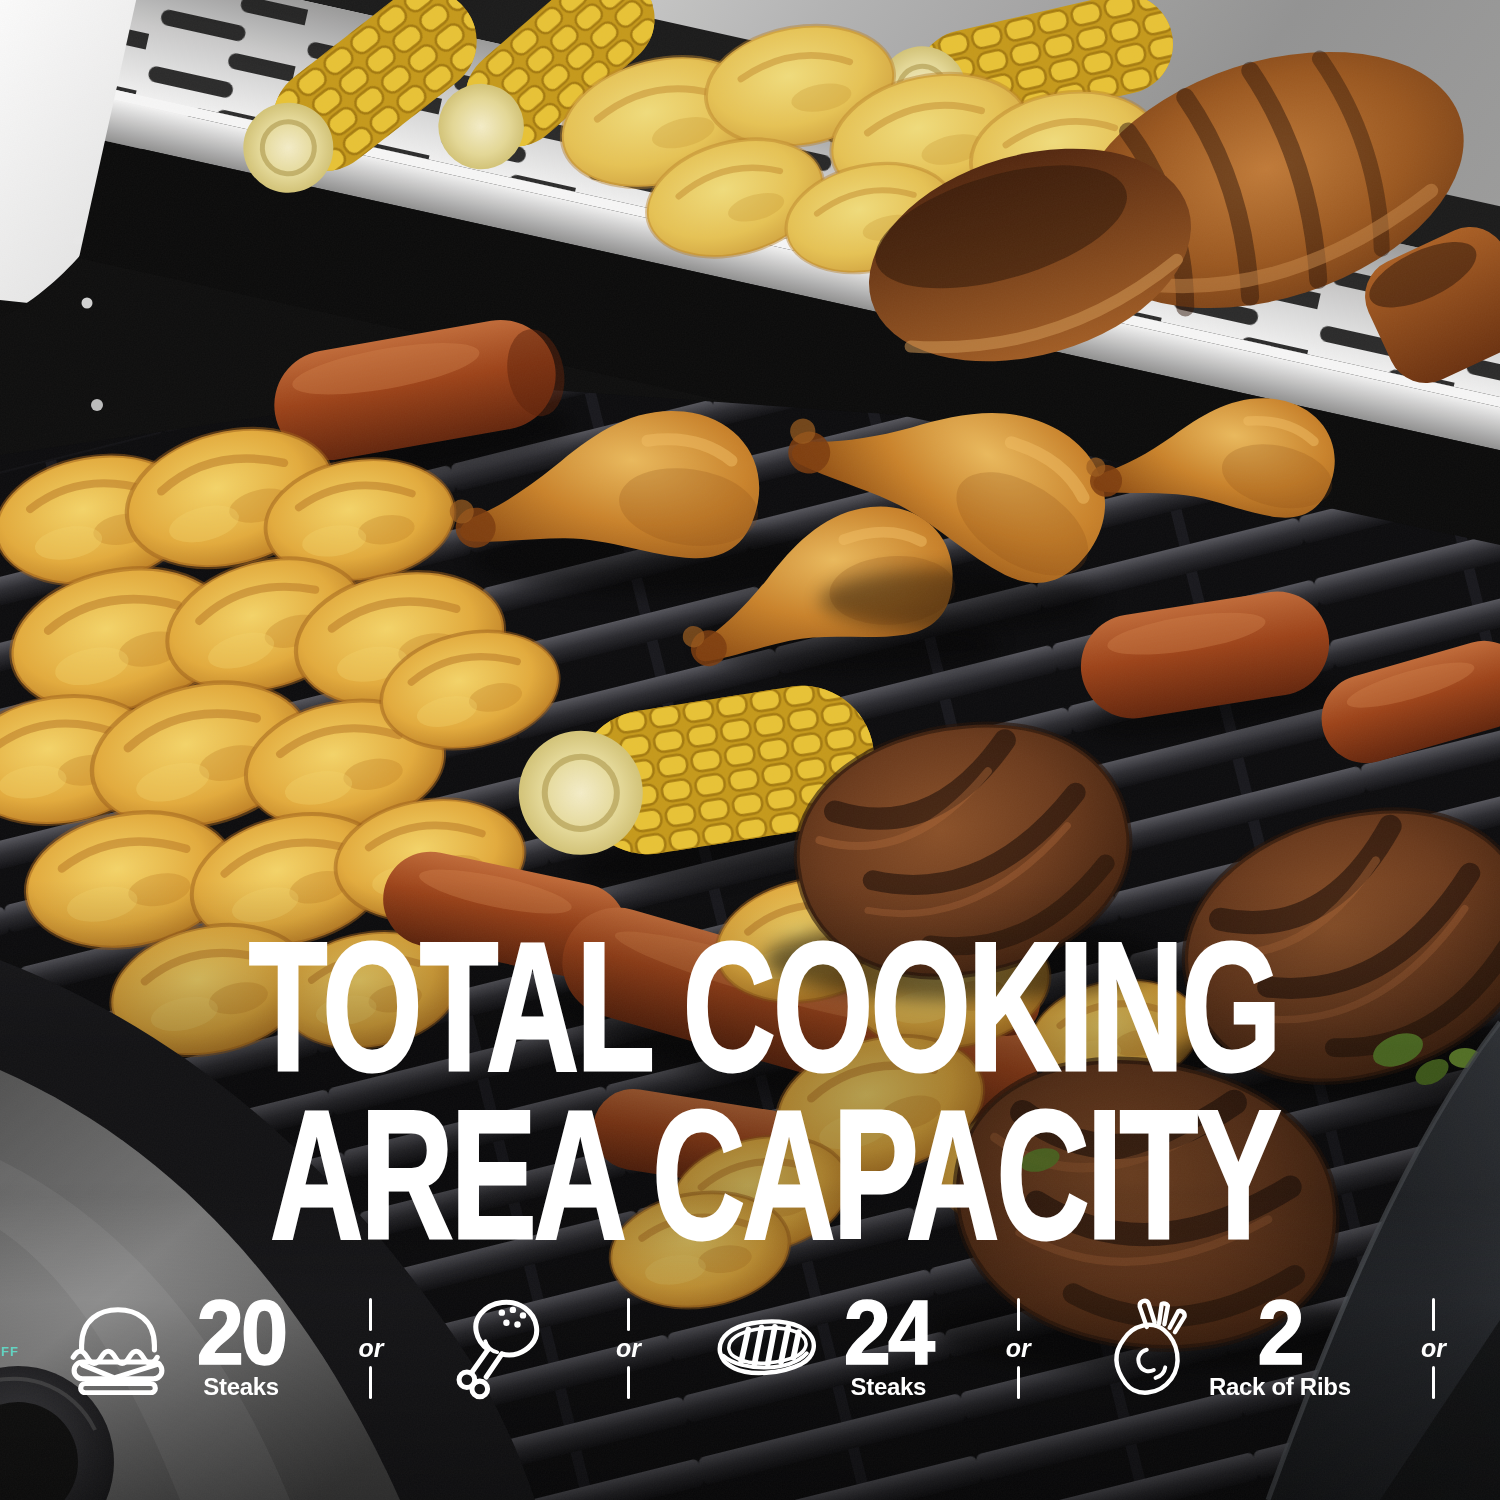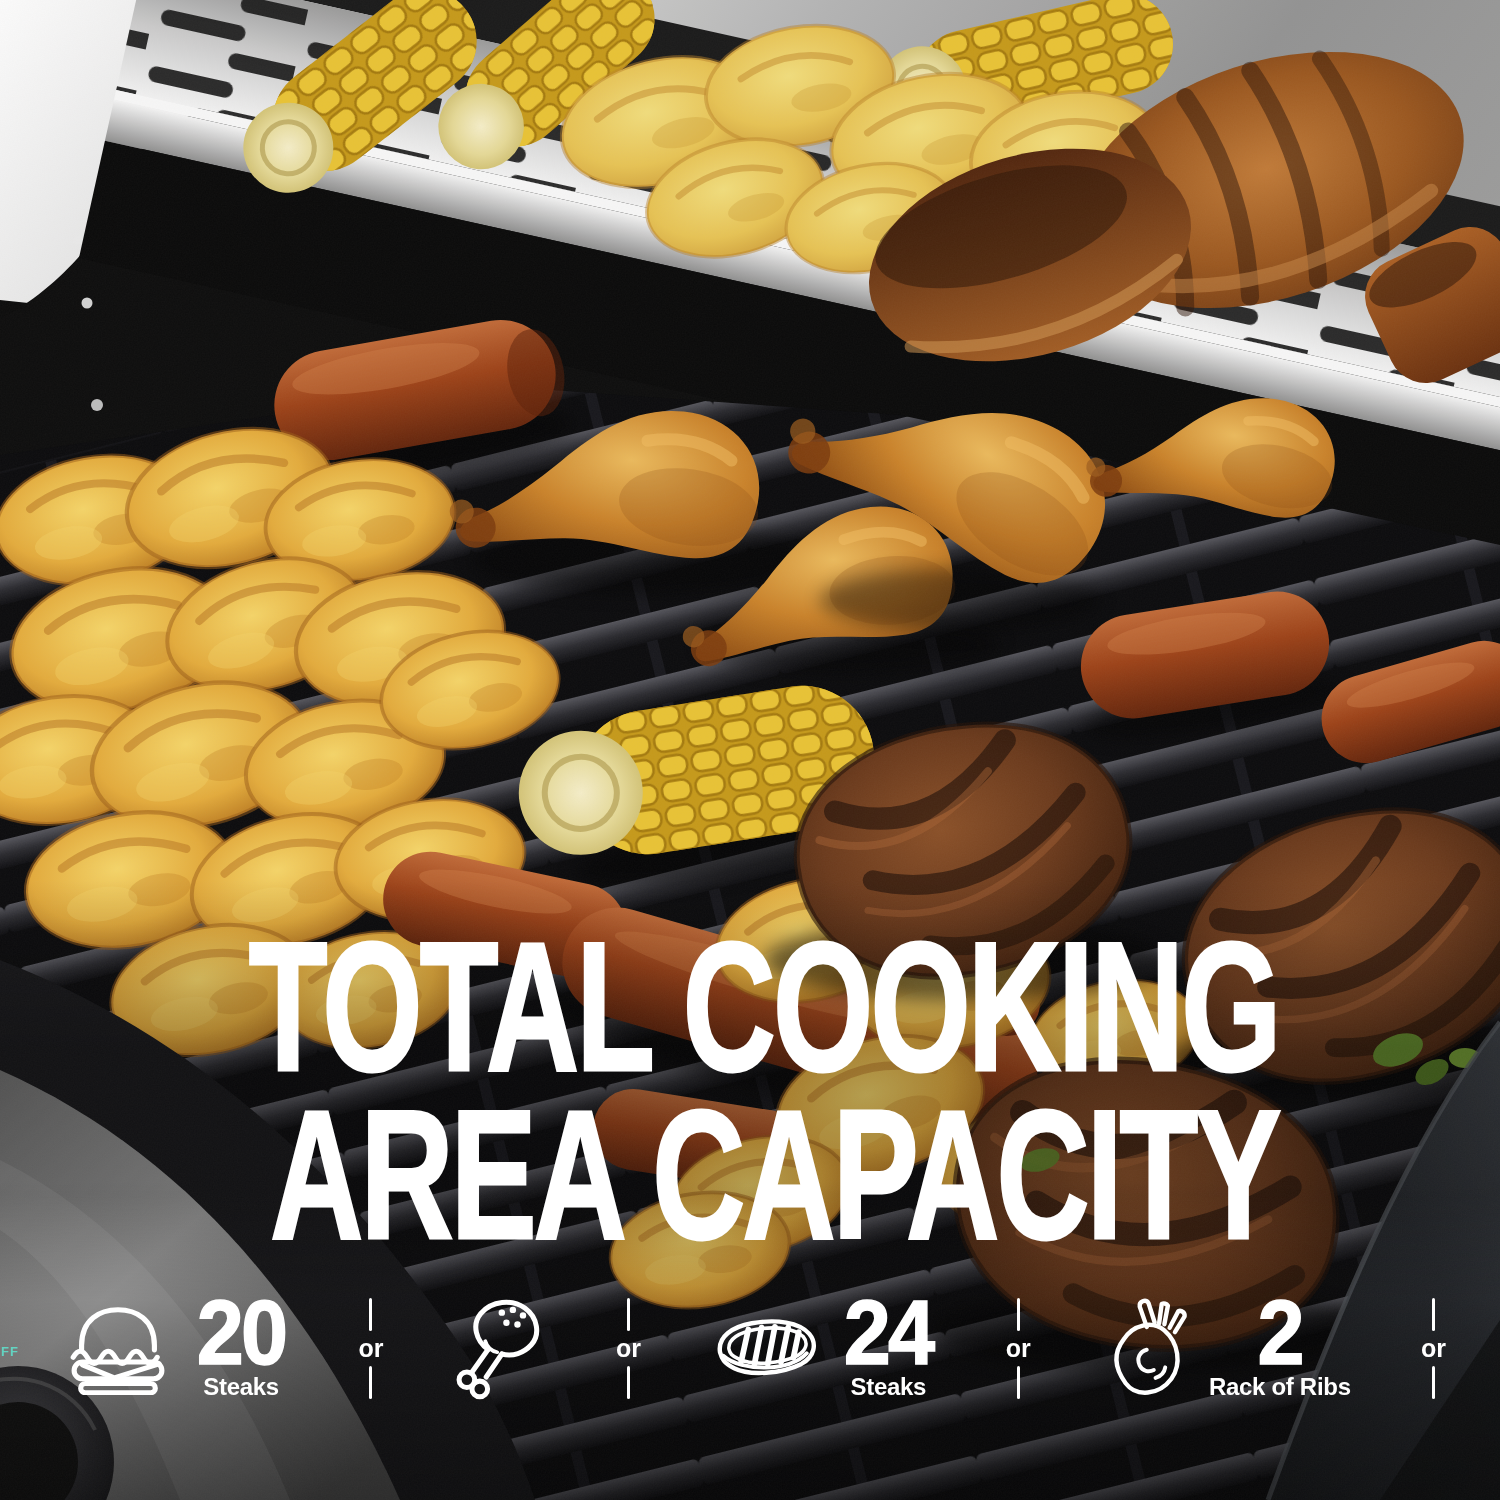--- a/index.html
+++ b/index.html
@@ -15,21 +15,21 @@
   
   .stats{position:absolute;left:62px;right:54px;top:1286px;height:124px;display:flex;
          justify-content:space-between;align-items:center;color:#fff;z-index:6;}
   .stat{display:flex;align-items:center;gap:20px;flex-shrink:0;}
   .stat svg{display:block;stroke:#fff;fill:none;stroke-linecap:round;stroke-linejoin:round;}
   .stat-text{display:flex;flex-direction:column;align-items:center;}
   .stat-num{font-weight:bold;font-size:90px;line-height:.82;letter-spacing:-3px;
             transform:scaleX(.94);transform-origin:center;-webkit-text-stroke:1.5px #fff;}
   .stat-label{font-weight:bold;font-size:24px;line-height:1.02;text-align:center;margin-top:4px;letter-spacing:-.3px;}
   .stat-label.two{font-size:22px;max-width:138px;}
-  .or{display:flex;flex-direction:column;align-items:center;gap:5px;flex-shrink:0;}
+  .or{display:flex;flex-direction:column;align-items:center;gap:5px;flex-shrink:0;font-style:italic;}
   .or .bar{width:3px;height:33px;background:#fff;border-radius:2px;}
   .or .txt{font-size:25px;font-weight:bold;line-height:1;}
   
   .panel-text{position:absolute;left:1px;top:1344px;font-size:13px;font-weight:bold;color:#5eead4;
               letter-spacing:1px;opacity:.8;z-index:4;}
 </style>
 </head>
 <body>
 
 <div class="canvas">

